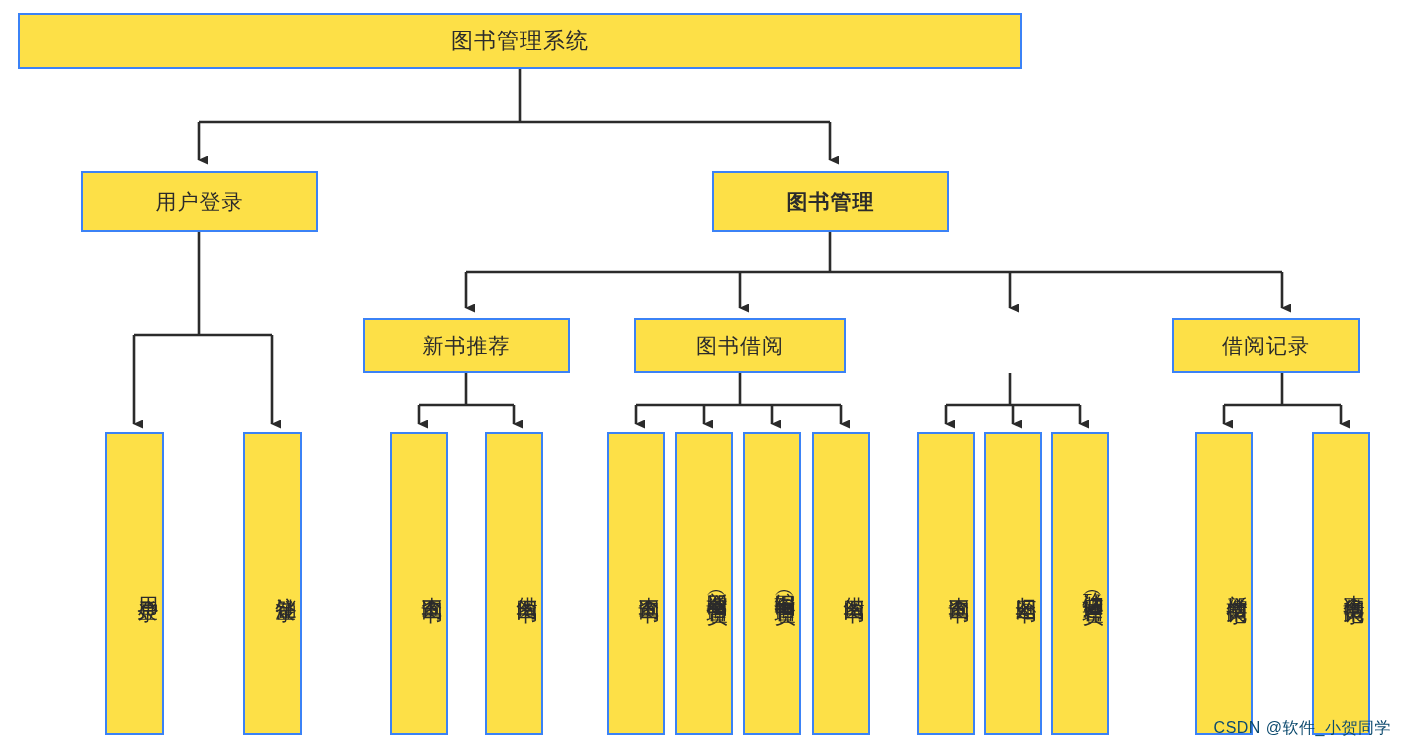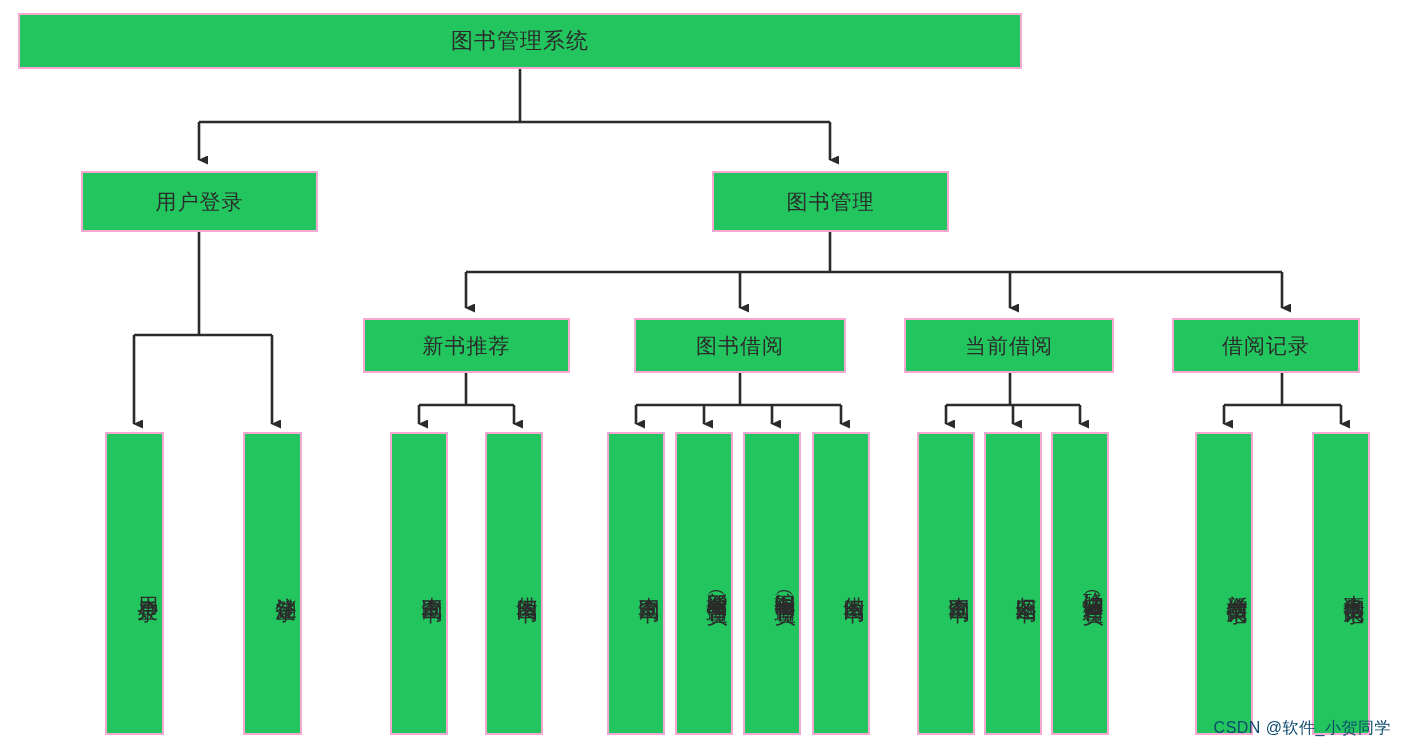--- a/index.html
+++ b/index.html
@@ -22,22 +22,22 @@
     position: absolute;
     left: 0;
     top: 0;
     width: 1405px;
     height: 747px;
     pointer-events: none;
   }
   .node {
     position: absolute;
     box-sizing: border-box;
-    border: 2px solid #f9a8d4;
-    background: #22c55e;
+    border: 2px solid #3b82f6;
+    background: #fde047;
     display: flex;
     align-items: center;
     justify-content: center;
     overflow: hidden;
     text-align: center;
   }
   .node.horiz {
     font-size: 21px;
     letter-spacing: 1px;
     line-height: 1.2;
@@ -126,32 +126,29 @@
     </g>
   </svg>
 
   <div class="node horiz root" style="left:18px; top:13px; width:1004px; height:56px;">
     <span>图书管理系统</span>
   </div>
 
   <div class="node horiz" style="left:81px; top:171px; width:237px; height:61px;">
     <span>用户登录</span>
   </div>
-  <div class="node horiz" style="left:712px; top:171px; width:237px; height:61px;">
+  <div class="node horiz" style="left:712px; top:171px; width:237px; height:61px;font-weight:bold;">
     <span>图书管理</span>
   </div>
 
   <div class="node horiz" style="left:634px; top:318px; width:212px; height:55px;">
     <span>图书借阅</span>
   </div>
   <div class="node horiz" style="left:363px; top:318px; width:207px; height:55px;">
     <span>新书推荐</span>
-  </div>
-  <div class="node horiz" style="left:904px; top:318px; width:210px; height:55px;">
-    <span>当前借阅</span>
   </div>
   <div class="node horiz" style="left:1172px; top:318px; width:188px; height:55px;">
     <span>借阅记录</span>
   </div>
 
   <div class="node vert" style="left:105px; top:432px; width:59px; height:303px;">
     <span class="vlabel">用户登录</span>
   </div>
   <div class="node vert" style="left:243px; top:432px; width:59px; height:303px;">
     <span class="vlabel">注销登录</span>

